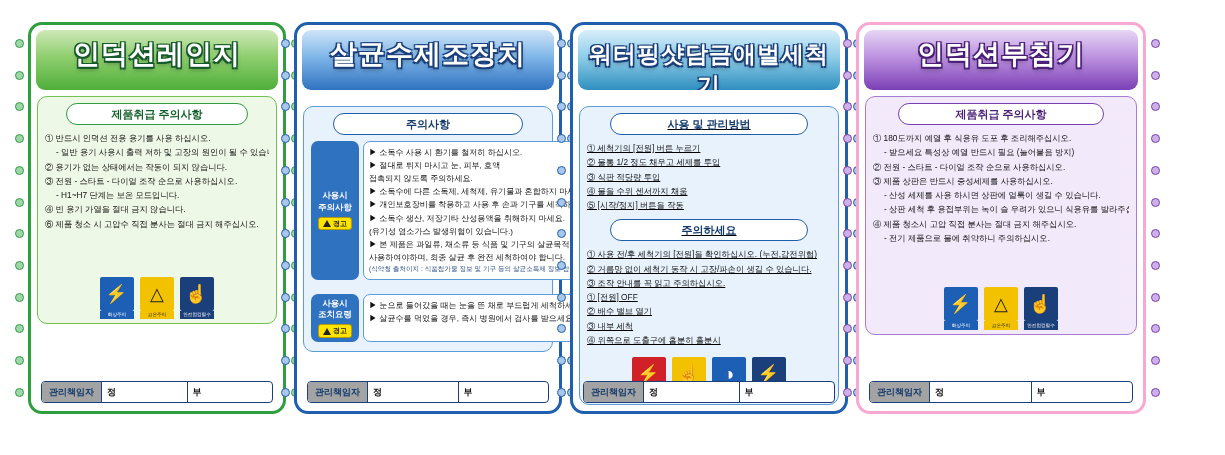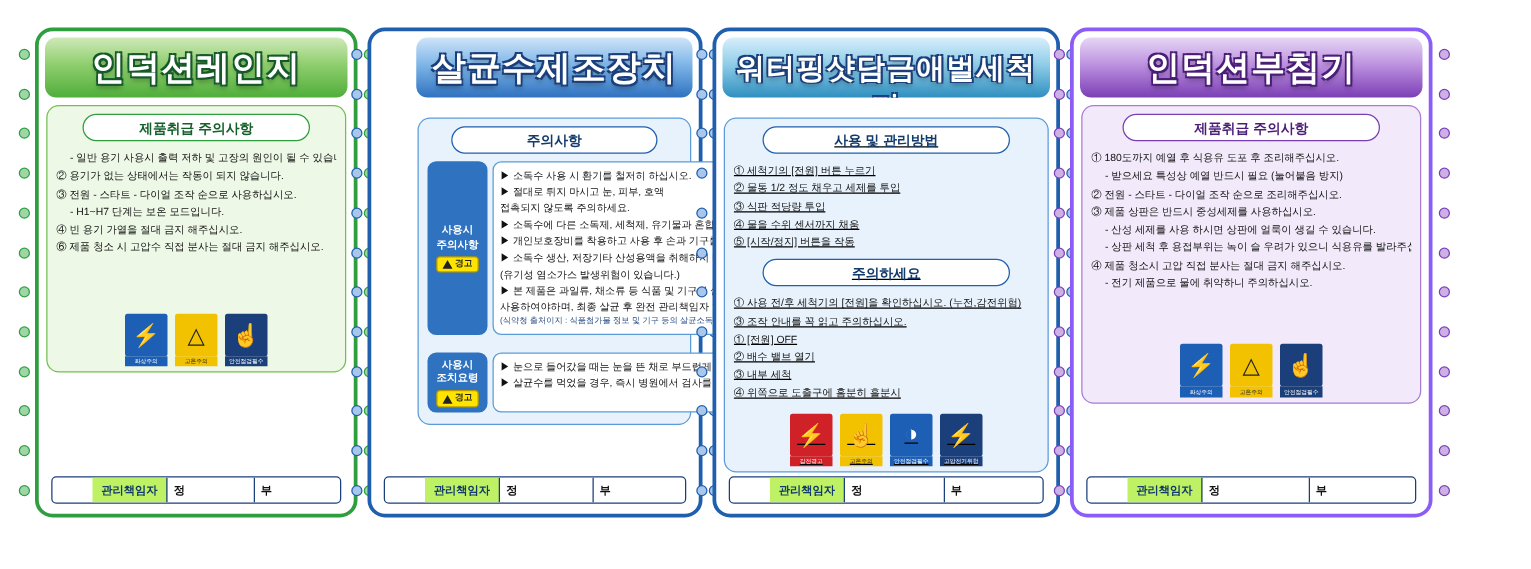--- a/index.html
+++ b/index.html
@@ -6,38 +6,38 @@
   body{width:1225px;height:455px;font-family:"Liberation Sans",sans-serif;overflow:hidden;}
   .sheet{position:relative;width:1225px;height:455px;display:flex;gap:0;}
 
   .panel{position:relative;border-radius:14px;box-sizing:border-box;}
 
   
   .p1{width:258px;height:392px;margin-top:22px;margin-left:28px;
       background:#ffffff;border:3px solid #2f9e3f;}
   
   .p2{width:268px;height:392px;margin-top:22px;margin-left:8px;
-      background:#ffffff;border:3px solid #1f5fae;padding-left:31px;}
+      background:#ffffff;border:3px solid #1f5fae;}
   
   .p3{width:278px;height:392px;margin-top:22px;margin-left:8px;
       background:#ffffff;border:3px solid #1f5fae;text-decoration:underline;}
   
   .p4{width:290px;height:392px;margin-top:22px;margin-left:8px;
-      background:#ffffff;border:3px solid #8b5cf6;}
+      background:#ffffff;border:3px solid #f9a8d4;}
 
   .dotcol{position:absolute;top:14px;bottom:14px;width:10px;display:flex;flex-direction:column;
           justify-content:space-between;align-items:center;}
   .dotcol.left{left:-17px;}
   .dotcol.right{right:-17px;}
   .dot{width:7px;height:7px;border-radius:50%;}
   .d-g{background:#9fd6a8;border:1px solid #2f9e3f;}
   .d-b{background:#a8c7ea;border:1px solid #1f5fae;}
   .d-p{background:#cdb0e6;border:1px solid #7b3fb5;}
 
-  .title-wrap{position:relative;height:48px;margin:5px 5px 0 5px;border-radius:9px;overflow:hidden;}
+  .title-wrap{position:relative;height:60px;margin:5px 5px 0 5px;border-radius:9px;overflow:hidden;}
   .t-g{background:linear-gradient(180deg,#cfe9b9 0%,#8fce6e 45%,#4fae3a 100%);}
   .t-b{background:linear-gradient(180deg,#cfe4f8 0%,#7fb6e8 45%,#2f72c0 100%);}
   .t-b2{background:linear-gradient(180deg,#d8eefb 0%,#8fcde8 45%,#2f8fc0 100%);}
   .t-p{background:linear-gradient(180deg,#e6d6f5 0%,#bd92e0 45%,#7b3fb5 100%);}
   .title{position:absolute;left:0;right:0;top:6px;text-align:center;font-size:27px;font-weight:bold;
          letter-spacing:1px;color:#ffffff;
          text-shadow:-1.5px -1.5px 0 #1b3f7a,1.5px -1.5px 0 #1b3f7a,-1.5px 1.5px 0 #1b3f7a,1.5px 1.5px 0 #1b3f7a,0 3px 4px rgba(0,0,0,.35);}
   .title.green{text-shadow:-1.5px -1.5px 0 #16592a,1.5px -1.5px 0 #16592a,-1.5px 1.5px 0 #16592a,1.5px 1.5px 0 #16592a,0 3px 4px rgba(0,0,0,.35);}
   .title.purple{text-shadow:-1.5px -1.5px 0 #4a1d77,1.5px -1.5px 0 #4a1d77,-1.5px 1.5px 0 #4a1d77,1.5px 1.5px 0 #4a1d77,0 3px 4px rgba(0,0,0,.35);}
 
@@ -73,22 +73,22 @@
   .icon{width:34px;}
   .icon .pic{height:34px;border-radius:2px;display:flex;align-items:center;justify-content:center;font-size:18px;color:#fff;}
   .icon .lab{font-size:4.6px;text-align:center;color:#fff;padding:1.5px 0;line-height:1.2;}
   .ic-blue .pic{background:#1d5fb4;} .ic-blue .lab{background:#1d5fb4;}
   .ic-yel .pic{background:#f2c200;color:#222;} .ic-yel .lab{background:#f2c200;color:#222;}
   .ic-dark .pic{background:#1b3f7a;} .ic-dark .lab{background:#1b3f7a;}
   .ic-red .pic{background:#cf2127;} .ic-red .lab{background:#cf2127;}
 
   .footer{position:absolute;left:10px;right:10px;bottom:8px;display:flex;align-items:stretch;height:20px;
           border:1.6px solid #1b3f7a;border-radius:4px;background:#fff;overflow:hidden;}
-  .f-lab{background:#bef264;border-right:1.4px solid #1b3f7a;font-size:9px;font-weight:bold;color:#123a6b;
-         display:flex;align-items:center;padding:0 7px;margin-left:32px;}
+  .f-lab{background:#a3a3a3;border-right:1.4px solid #1b3f7a;font-size:9px;font-weight:bold;color:#123a6b;
+         display:flex;align-items:center;padding:0 7px;}
   .f-cell{flex:1;display:flex;align-items:center;font-size:9px;font-weight:bold;color:#111;padding-left:5px;
           border-right:1.4px solid #1b3f7a;}
   .f-cell:last-child{border-right:none;}
 </style>
 </head>
 <body>
 
 <div class="sheet">
 
   <div class="panel p1">
@@ -121,25 +121,26 @@
         <div class="dot d-g"></div>
     </div>
 
     <div class="title-wrap t-g">
       <div class="title green">인덕션레인지</div>
     </div>
 
     <div class="body b-g">
       <div class="cap cap-g">제품취급 주의사항</div>
       <div class="lines">
+        <div>① 반드시 인덕션 전용 용기를 사용 하십시오.</div>
         <div class="ind">  - 일반 용기 사용시 출력 저하 및 고장의 원인이 될 수 있습니다.</div>
         <div>② 용기가 없는 상태에서는 작동이 되지 않습니다.</div>
         <div>③ 전원 - 스타트 - 다이얼 조작 순으로 사용하십시오.</div>
         <div class="ind">  - H1~H7 단계는 보온 모드입니다.</div>
-        <div>④ 빈 용기 가열을 절대 금지 해주십시오.</div>
+        <div>④ 빈 용기 가열을 절대 금지 않습니다.</div>
         <div>⑥ 제품 청소 시 고압수 직접 분사는 절대 금지 해주십시오.</div>
       </div>
 
       <div class="icons" style="margin-top:46px">
         <div class="icon ic-blue">
           <div class="pic">⚡</div>
           <div class="lab">화상주의</div>
         </div>
         <div class="icon ic-yel">
           <div class="pic">△</div>
@@ -206,21 +207,21 @@
         </div>
         <div class="p2txt">
           <div>▶ 소독수 사용 시 환기를 철저히 하십시오.</div>
           <div>▶ 절대로 튀지 마시고 눈, 피부, 호액</div>
           <div>   접촉되지 않도록 주의하세요.</div>
           <div>▶ 소독수에 다른 소독제, 세척제, 유기물과 혼합하지 마세요.</div>
           <div>▶ 개인보호장비를 착용하고 사용 후 손과 기구를 세척하세요.</div>
           <div>▶ 소독수 생산, 저장기타 산성용액을 취해하지 마세요.</div>
           <div>   (유기성 염소가스 발생위험이 있습니다.)</div>
           <div>▶ 본 제품은 과일류, 채소류 등 식품 및 기구의 살균목적으로</div>
-          <div>   사용하여야하며, 최종 살균 후 완전 관리책임자 합니다.</div>
+          <div>   사용하여야하며, 최종 살균 후 완전 세척하여야 합니다.</div>
           <div class="small">(식약청 출처이지 : 식품첨가물 정보 및 기구 등의 살균소독제 정보 참조)</div>
         </div>
       </div>
 
       <div class="p2row" style="margin-top:14px">
         <div class="p2lab">
           <span>사용시<br>조치요령</span>
           <span class="warnchip">
             <span class="tri"></span>
             <span>경고</span>
@@ -280,20 +281,21 @@
         <div>① 세척기의 [전원] 버튼 누르기</div>
         <div>② 물통 1/2 정도 채우고 세제를 투입</div>
         <div>③ 식판 적당량 투입</div>
         <div>④ 물을 수위 센서까지 채움</div>
         <div>⑤ [시작/정지] 버튼을 작동</div>
       </div>
 
       <div class="cap cap-b" style="margin-top:7px">주의하세요</div>
       <div class="lines">
         <div>① 사용 전/후 세척기의 [전원]을 확인하십시오. (누전,감전위험)</div>
+        <div>② 거름망 없이 세척기 동작 시 고장/파손이 생길 수 있습니다.</div>
         <div>③ 조작 안내를 꼭 읽고 주의하십시오.</div>
       </div>
 
       <div class="lines">
         <div>① [전원] OFF</div>
         <div>② 배수 밸브 열기</div>
         <div>③ 내부 세척</div>
         <div>④ 위쪽으로 도출구에 홈분히 흘분시</div>
       </div>
 
@@ -356,21 +358,21 @@
 
     <div class="title-wrap t-p">
       <div class="title purple">인덕션부침기</div>
     </div>
 
     <div class="body b-p">
       <div class="cap cap-p">제품취급 주의사항</div>
       <div class="lines">
         <div>① 180도까지 예열 후 식용유 도포 후 조리해주십시오.</div>
         <div class="ind">  - 받으세요 특성상 예열 반드시 필요 (눌어붙음 방지)</div>
-        <div>② 전원 - 스타트 - 다이얼 조작 순으로 조리해주십시오.</div>
+        <div>② 전원 - 스타트 - 다이얼 조작 순으로 사용하십시오.</div>
         <div>③ 제품 상판은 반드시 중성세제를 사용하십시오.</div>
         <div class="ind">  - 산성 세제를 사용 하시면 상판에 얼룩이 생길 수 있습니다.</div>
         <div class="ind">  - 상판 세척 후 용접부위는 녹이 슬 우려가 있으니 식용유를 발라주십시오.</div>
         <div>④ 제품 청소시 고압 직접 분사는 절대 금지 해주십시오.</div>
         <div class="ind">  - 전기 제품으로 물에 취약하니 주의하십시오.</div>
       </div>
 
       <div class="icons" style="margin-top:42px">
         <div class="icon ic-blue">
           <div class="pic">⚡</div>

